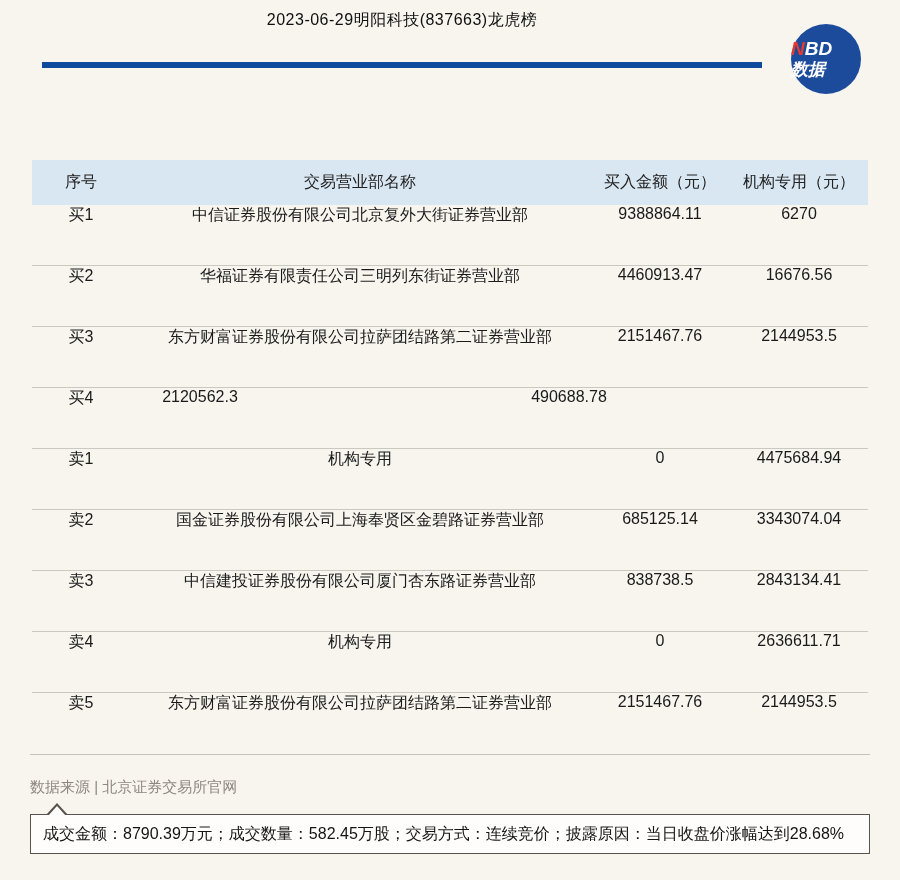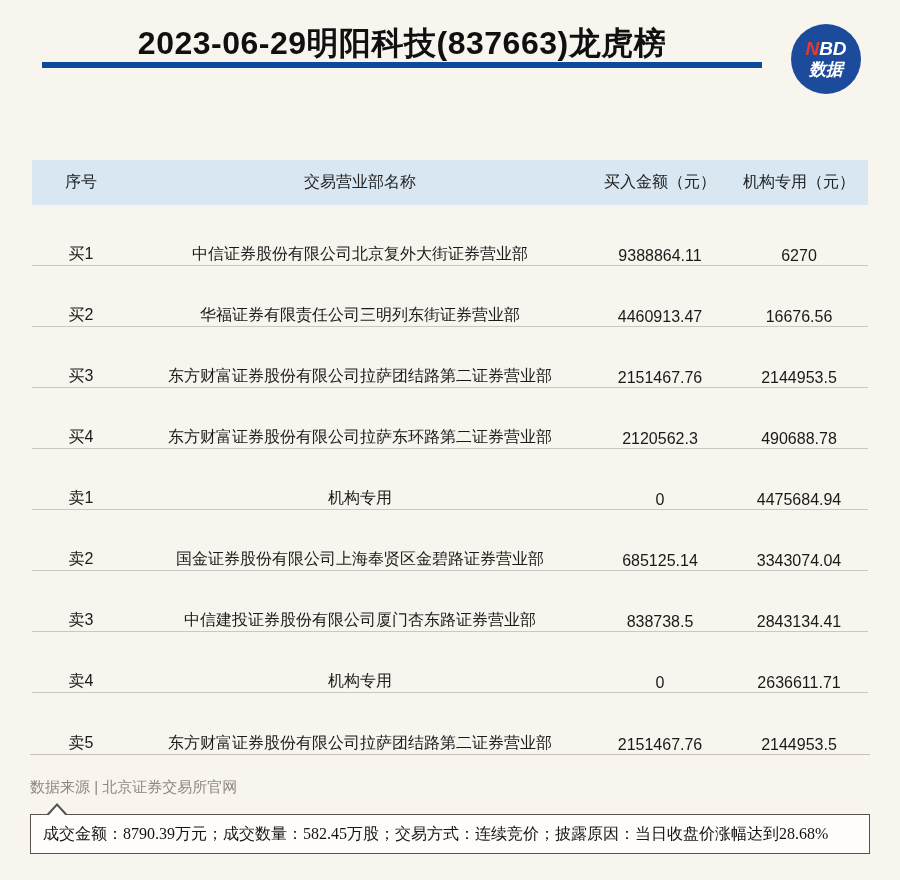--- a/index.html
+++ b/index.html
@@ -8,63 +8,63 @@
     background: #f8f4ee;
     font-family: "Liberation Sans", "DejaVu Sans", sans-serif;
     color: #1a1a1a;
     position: relative;
     overflow: hidden;
   }
 
   
   .header { position: relative; height: 122px; }
   .page-title {
-    position: absolute; top: 22px; left: 42px; width: 720px;
-    text-align: center; font-size: 32px; font-weight: bold; color: #101010;
+    position: absolute; top: 10px; left: 42px; width: 720px;
+    text-align: center; font-size: 16px; font-weight: normal; color: #101010;
     letter-spacing: 0.5px; white-space: nowrap;
   }
   .title-underline {
     position: absolute; top: 62px; left: 42px; width: 720px; height: 6px;
     background: #0d4a9e;
   }
   .logo {
     position: absolute; top: 24px; left: 791px; width: 70px; height: 70px;
     border-radius: 50%; background: #1c4b9c; color: #ffffff;
-    display: flex; flex-direction: column; align-items: center; justify-content: center;
+    display: flex; flex-direction: column; justify-content: center;
     font-weight: bold; font-style: italic; line-height: 1.15;
   }
   .logo .nbd { font-size: 19px; }
   .logo .nbd .n { color: #e8392f; }
   .logo .caption { font-size: 17px; }
 
   
   .table { margin: 0 32px; width: 836px; }
   .thead {
     display: flex; height: 45px; background: #d9e7f2;
     align-items: center; font-size: 16px; color: #222222; margin-top: 38px;
   }
   .trow {
-    display: flex; height: 61px; align-items: flex-end;
+    display: flex; height: 61px; align-items: flex-start;
     font-size: 16px; color: #1a1a1a;
     border-bottom: 1px solid #cac8c3; box-sizing: border-box;
   }
   .trow:last-child { border-bottom: none; }
   .c-idx  { width: 98px;  text-align: center; }
   .c-name { width: 460px; text-align: center; }
   .c-buy  { width: 140px; text-align: center; }
   .c-sell { flex: 1;      text-align: center; }
 
   
   .footer-divider { margin: 0 30px; border-top: 1px solid #c6c2bb; height: 0; }
   .data-source { margin: 23px 0 0 30px; font-size: 15px; color: #8d8981; }
   .bubble {
     position: relative; margin: 17px 30px 0 30px; height: 40px;
     border: 1px solid #57534c; background: #fefdfb; box-sizing: border-box;
     display: flex; align-items: center; padding: 0 12px;
-    font-size: 16px; color: #141414; white-space: nowrap; font-family: Liberation Serif, serif;
+    font-size: 16px; color: #141414; white-space: nowrap;
   }
   .bubble-pointer { position: absolute; top: -12px; left: 15px; width: 24px; height: 12px; }
   .bubble-pointer .tri-outer {
     position: absolute; top: 0; left: 0; width: 0; height: 0;
     border-left: 11px solid transparent; border-right: 11px solid transparent;
     border-bottom: 12px solid #57534c;
   }
   .bubble-pointer .tri-inner {
     position: absolute; top: 3px; left: 2px; width: 0; height: 0;
     border-left: 9px solid transparent; border-right: 9px solid transparent;
@@ -104,21 +104,20 @@
     <div class="c-sell">16676.56</div>
   </div>
   <div class="trow">
     <div class="c-idx">买3</div>
     <div class="c-name">东方财富证券股份有限公司拉萨团结路第二证券营业部</div>
     <div class="c-buy">2151467.76</div>
     <div class="c-sell">2144953.5</div>
   </div>
   <div class="trow">
     <div class="c-idx">买4</div>
-    <div class="c-name">东方财富证券股份有限公司拉萨东环路第二证券营业部</div>
     <div class="c-buy">2120562.3</div>
     <div class="c-sell">490688.78</div>
   </div>
   <div class="trow">
     <div class="c-idx">卖1</div>
     <div class="c-name">机构专用</div>
     <div class="c-buy">0</div>
     <div class="c-sell">4475684.94</div>
   </div>
   <div class="trow">

